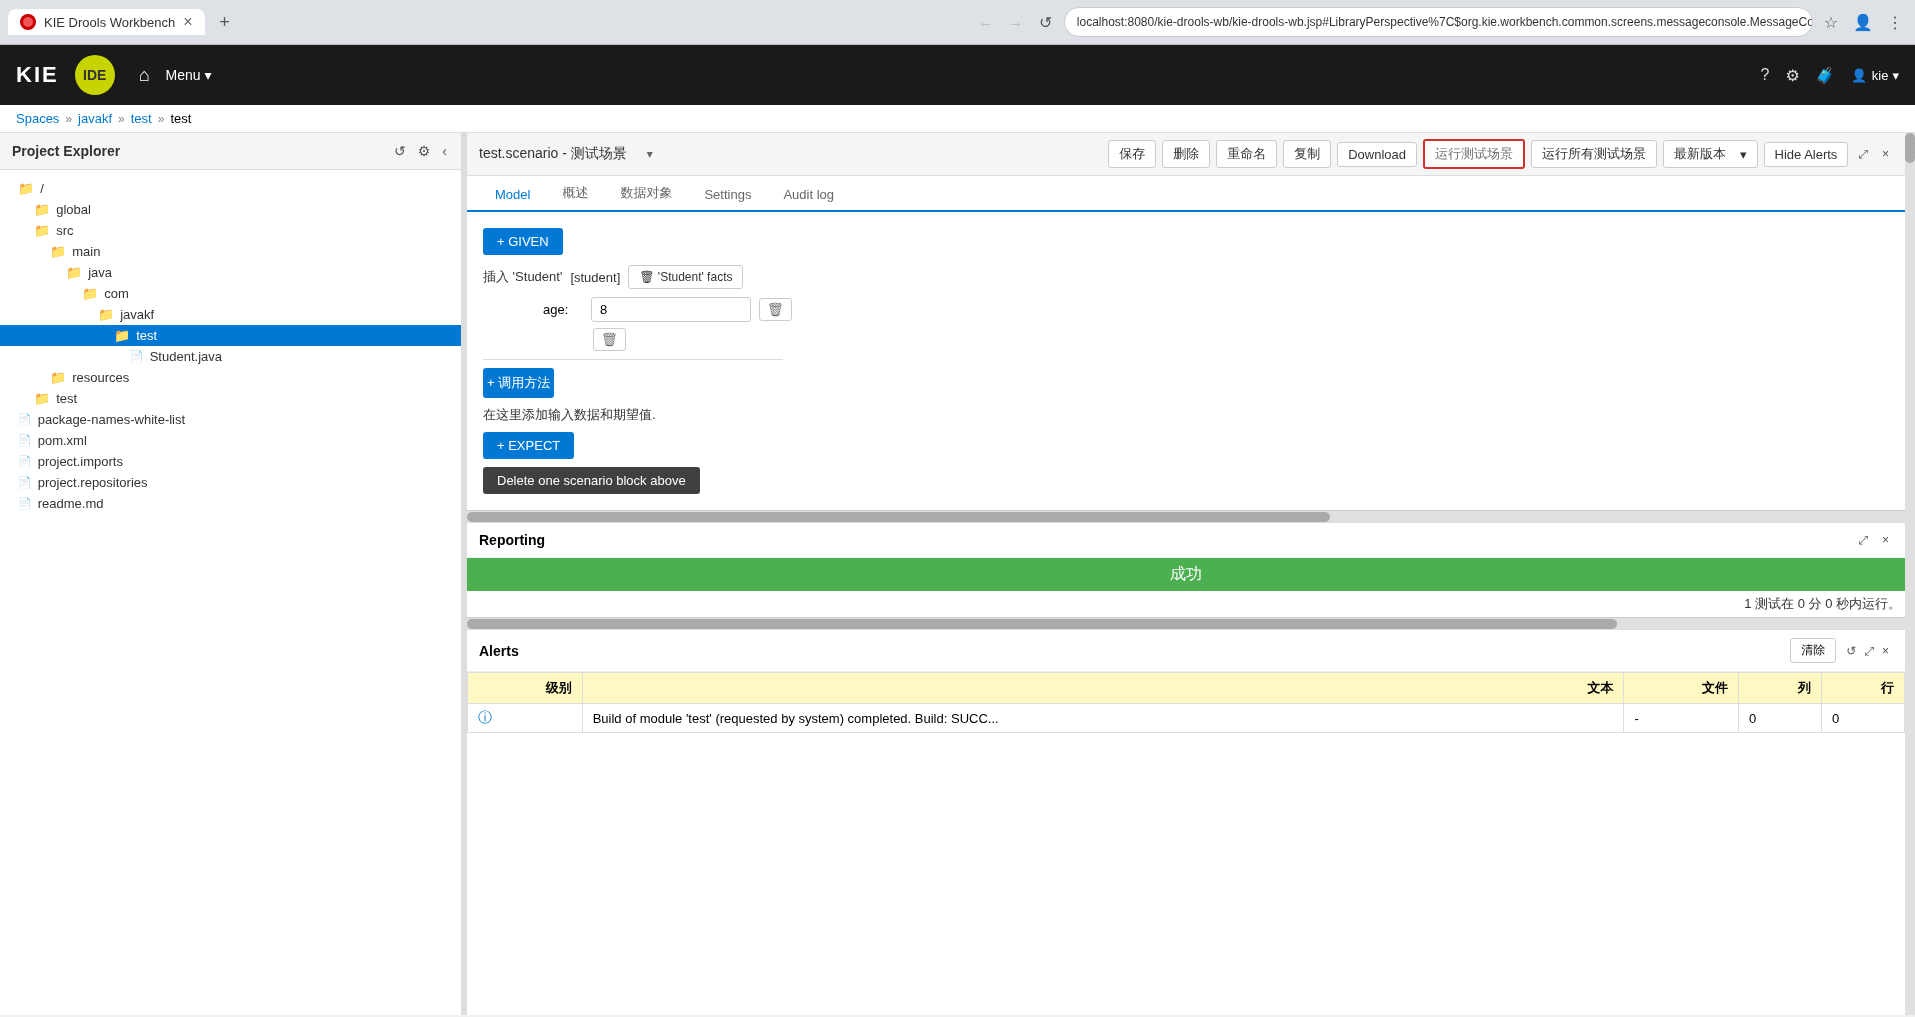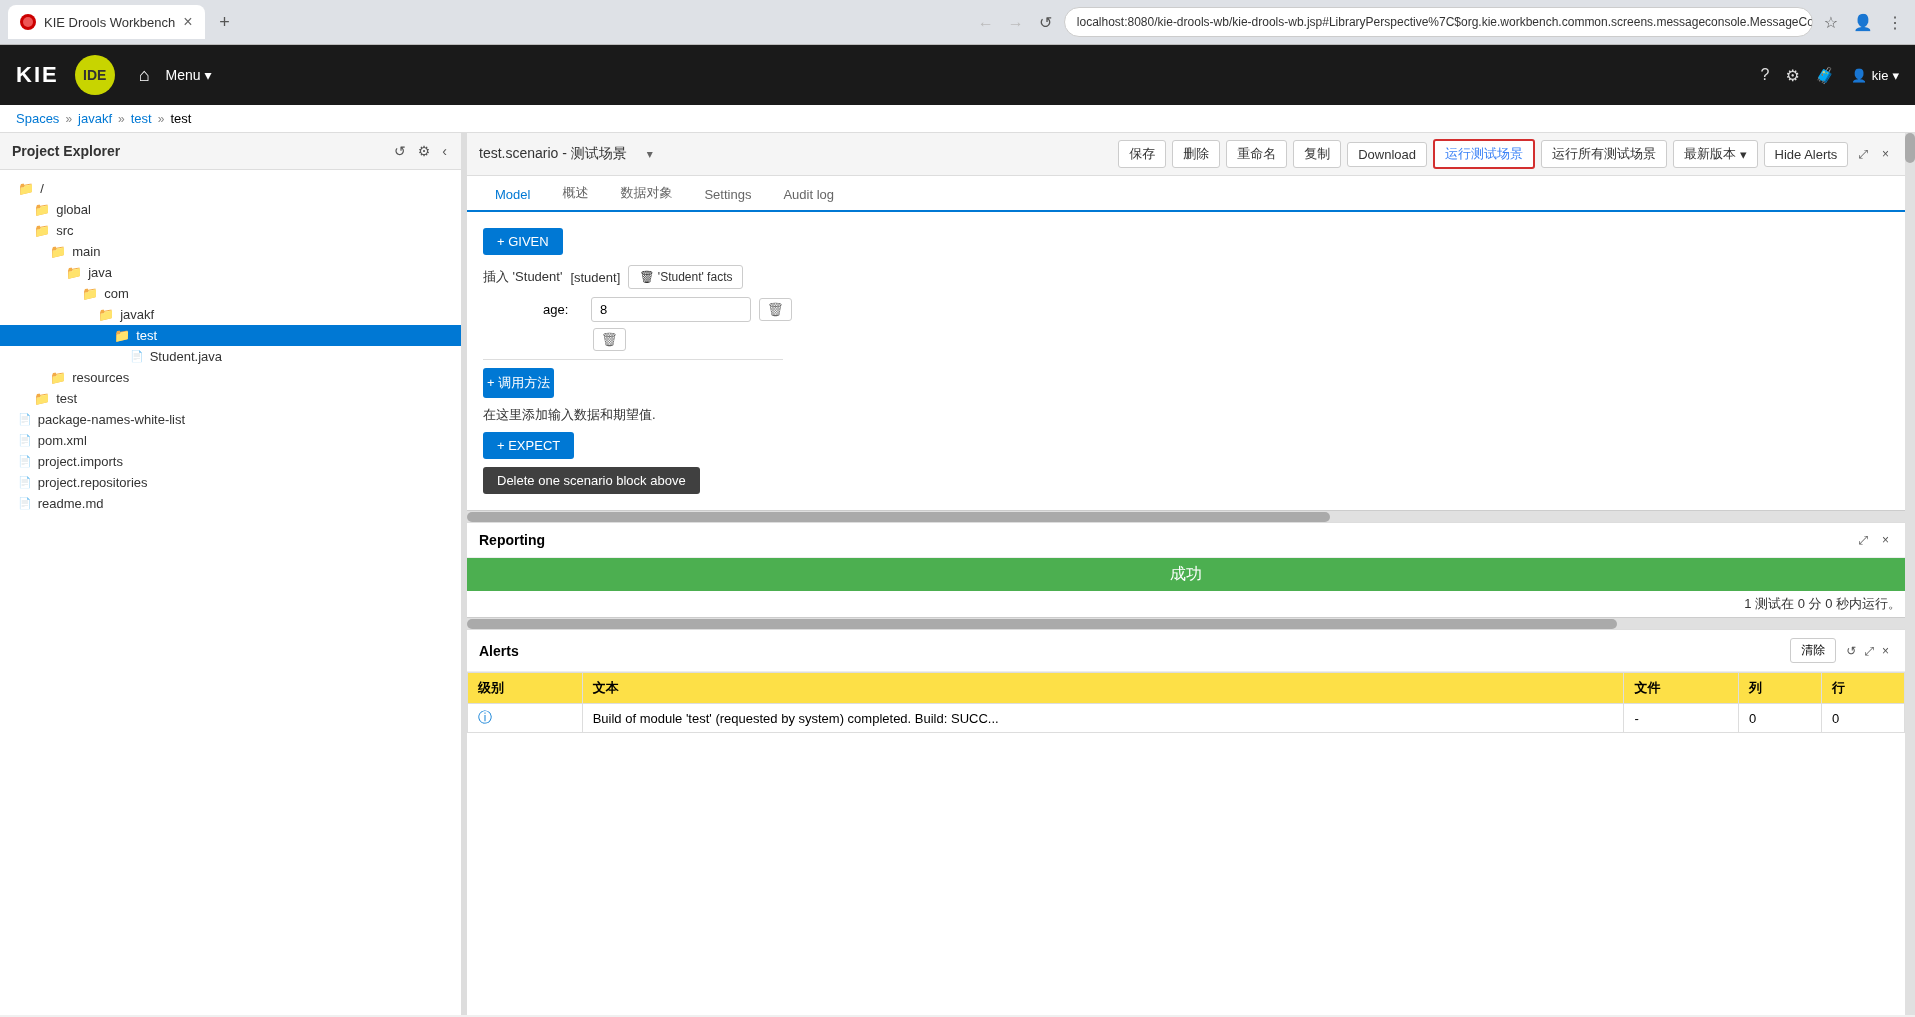--- a/index.html
+++ b/index.html
@@ -1,20 +1,20 @@
 <!DOCTYPE html>
 <html><head>
   <meta charset="utf-8">
   <style>
     * { box-sizing: border-box; margin: 0; padding: 0; }
     body { font-family: 'Segoe UI', Arial, sans-serif; font-size: 13px; background: #f0f0f0; overflow: hidden; }
 
     
     .browser-chrome { background: #dee1e6; height: 45px; display: flex; align-items: center; padding: 0 8px; gap: 6px; border-bottom: 1px solid #bbb; }
-    .browser-tab { background: #fff; border-radius: 8px 8px 0 0; padding: 0 12px; height: 34px; display: flex; align-items: center; gap: 8px; font-size: 13px; color: #333; min-width: 180px; }
+    .browser-tab { background: #fff; border-radius: 8px 8px 0 0; padding: 0 12px; height: 26px; display: flex; align-items: center; gap: 8px; font-size: 13px; color: #333; min-width: 180px; }
     .tab-favicon { width: 16px; height: 16px; border-radius: 50%; background: #c00; display: flex; align-items: center; justify-content: center; }
     .tab-favicon-inner { width: 10px; height: 10px; border-radius: 50%; background: #e55; }
     .tab-close { margin-left: auto; cursor: pointer; color: #666; font-size: 16px; }
     .new-tab-btn { width: 28px; height: 28px; border-radius: 50%; display: flex; align-items: center; justify-content: center; cursor: pointer; color: #555; font-size: 18px; }
     .browser-controls { display: flex; align-items: center; gap: 6px; color: #555; }
     .ctrl-btn { width: 24px; height: 24px; display: flex; align-items: center; justify-content: center; cursor: pointer; font-size: 16px; color: #555; }
     .ctrl-btn.disabled { color: #bbb; }
     .address-bar { flex: 1; background: #fff; border-radius: 16px; height: 30px; display: flex; align-items: center; padding: 0 12px; gap: 6px; border: 1px solid #ccc; font-size: 12px; color: #333; overflow: hidden; white-space: nowrap; text-overflow: ellipsis; }
     .address-bar-right { display: flex; align-items: center; gap: 8px; margin-left: auto; }
     .browser-spacer { flex: 1; }
@@ -50,23 +50,23 @@
     .tree-item .indent { display: inline-block; }
     .folder-icon { font-size: 13px; }
     .file-icon { font-size: 11px; color: #888; }
 
     
     .editor-toolbar { background: #f5f5f5; border-bottom: 1px solid #ddd; padding: 6px 12px; display: flex; align-items: center; gap: 6px; }
     .editor-title { font-size: 14px; color: #333; font-weight: 500; display: flex; align-items: center; gap: 20px; }
     .editor-title-dropdown { color: #666; font-size: 12px; cursor: pointer; }
     .toolbar-spacer { flex: 1; }
     .toolbar-btn { padding: 4px 10px; border: 1px solid #ccc; background: #fff; border-radius: 3px; cursor: pointer; font-size: 13px; color: #333; }
-    .toolbar-btn.highlighted { border: 2px solid #d32f2f; color: #3b82f6; }
+    .toolbar-btn.highlighted { border: 2px solid #d32f2f; color: #737373; }
     .toolbar-btn-group { display: flex; align-items: center; gap: 2px; }
-    .latest-btn { display: flex; align-items: center; gap: 4px; }
+    .latest-btn { display: flex; align-items: center; gap: 14px; }
     .expand-icon { cursor: pointer; color: #555; font-size: 12px; padding: 2px 4px; }
 
     
     .tab-bar { display: flex; align-items: flex-end; padding: 0 12px; background: #fff; border-bottom: 2px solid #0078d4; }
     .tab { padding: 8px 16px; cursor: pointer; font-size: 13px; color: #666; border-bottom: 2px solid transparent; margin-bottom: -2px; }
     .tab.active { color: #0078d4; border-bottom: 2px solid #0078d4; font-weight: 500; }
 
     
     .given-btn { background: #0078d4; color: #fff; border: none; padding: 6px 14px; border-radius: 3px; cursor: pointer; font-size: 13px; display: flex; align-items: center; gap: 4px; }
     .given-row { display: flex; align-items: center; gap: 8px; margin: 8px 0; font-size: 13px; color: #333; }
@@ -91,21 +91,21 @@
     .section-icons { display: flex; gap: 6px; }
     .success-bar { background: #4caf50; color: #fff; text-align: center; padding: 6px; font-size: 16px; font-weight: 500; }
     .test-count { text-align: right; padding: 4px 4px; font-size: 13px; color: #333; }
 
     
     .alerts-section { background: #fff; border-top: 1px solid #ddd; }
     .alerts-header { display: flex; align-items: center; padding: 8px 12px; border-bottom: 1px solid #eee; }
     .alerts-title { font-size: 14px; font-weight: 600; flex: 1; }
     .clear-btn { padding: 3px 10px; border: 1px solid #ccc; background: #fff; border-radius: 3px; cursor: pointer; font-size: 12px; margin-right: 6px; }
     .alerts-table { width: 100%; border-collapse: collapse; font-size: 13px; }
-    .alerts-table th { background: #fde047; border: 1px solid #ddd; padding: 6px 10px; text-align: left; font-weight: 600; }
+    .alerts-table th { background: #fef9c3; border: 1px solid #ddd; padding: 6px 10px; text-align: right; font-weight: 600; }
     .alerts-table td { border: 1px solid #ddd; padding: 5px 10px; }
     .info-icon { color: #0078d4; font-size: 14px; }
 
     
     .right-scrollbar { width: 10px; background: #e0e0e0; position: relative; }
     .right-scrollbar-thumb { position: absolute; top: 0; left: 0; right: 0; height: 30px; background: #aaa; border-radius: 5px; }
 
     
     .resize-handle { width: 5px; background: #ddd; cursor: col-resize; }
 

